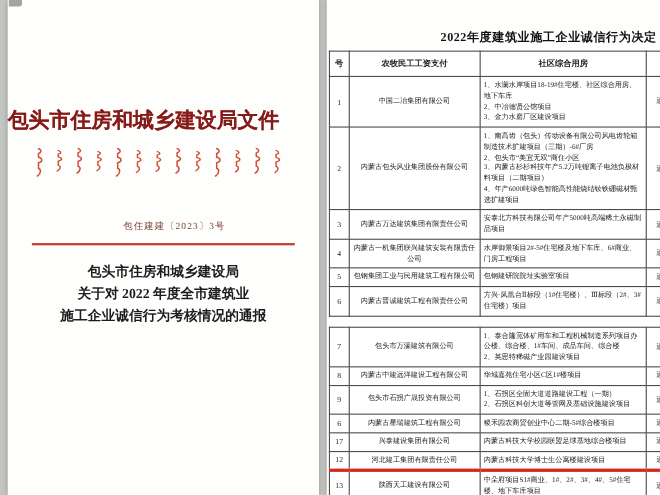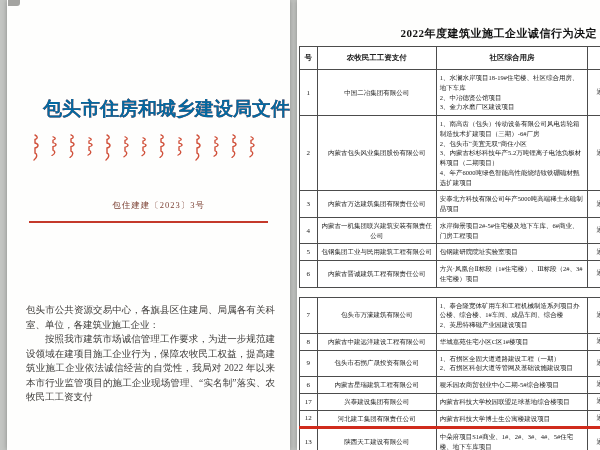--- a/index.html
+++ b/index.html
@@ -8,22 +8,22 @@
     background:#c3c5c2;
     font-family:"Liberation Serif","DejaVu Serif",serif;
   }
   .page{position:absolute;top:0;height:450px;background:#fefefd;box-shadow:0 0 5px rgba(0,0,0,.3);}
   #left-page{left:7px;width:283px;}
   #right-page{left:297px;width:312px;}
 
   
   .corner-mark{position:absolute;left:1px;top:0;width:12px;height:6px;background:#5a5a55;opacity:.55;border-radius:0 0 3px 0;}
   .red-header{
-    position:absolute;top:96px;left:0;width:100%;text-align:right;
-    font-size:19px;font-weight:bold;color:#0369a1;white-space:nowrap;
+    position:absolute;top:96px;left:0;width:100%;text-align:left;
+    font-size:19px;font-weight:bold;color:#7f1d1d;white-space:nowrap;
     letter-spacing:0px;text-shadow:0 0 .4px #cf3a28;
   }
   .mongolian{position:absolute;top:134px;left:0;width:100%;text-align:center;}
   .doc-number{position:absolute;top:200px;left:10px;width:100%;text-align:center;
     font-size:8.5px;color:#7d4336;letter-spacing:1px;}
   .red-rule{position:absolute;top:221px;left:22px;right:22px;height:2px;background:#c4392a;}
   .doc-title{position:absolute;top:237px;left:0;width:100%;text-align:center;
     font-size:12.5px;font-weight:bold;color:#1c1c1c;line-height:20px;}
   .doc-body{position:absolute;top:303px;left:19px;right:15px;
     font-size:9.5px;color:#3c3a38;line-height:14.5px;text-align:justify;}
@@ -72,25 +72,26 @@
       <use href="#mg" transform="translate(180,2) scale(1,0.78)"></use>
       <use href="#mg" transform="translate(198,0) scale(1,0.9)"></use>
       <use href="#mg" transform="translate(216,2) scale(1,0.8)"></use>
     </svg>
   </div>
 
   <div class="doc-number">包住建建〔2023〕3号</div>
 
   <div class="red-rule"></div>
 
-
-  <div class="doc-body">
-    <p>包头市公共资源交易中心，各旗县区住建局、局属各有关科室、单位，各建筑业施工企业：</p>
-    <p class="indent">按照我市建筑市场诚信管理工作要求，为进一步规范建设领域在建项目施工企业行为，保障农牧民工权益，提高建筑业施工企业依法诚信经营的自觉性，我局对 2022 年以来本市行业监管项目的施工企业现场管理、“实名制”落实、农牧民工工资支付</p>
+  <div class="doc-title">
+    <div>包头市住房和城乡建设局</div>
+    <div>关于对 2022 年度全市建筑业</div>
+    <div>施工企业诚信行为考核情况的通报</div>
   </div>
+
 </div>
 
 <div class="page" id="right-page">
   <div class="table-title">2022年度建筑业施工企业诚信行为决定</div>
 
   <div class="tbl-wrap">
     <table>
       <colgroup>
           <col style="width:17px">
           <col style="width:114px">

